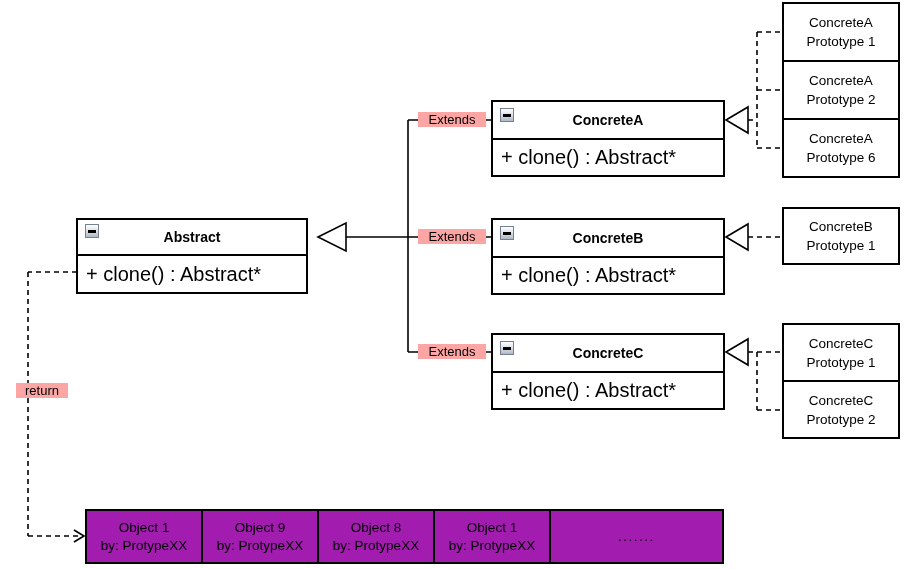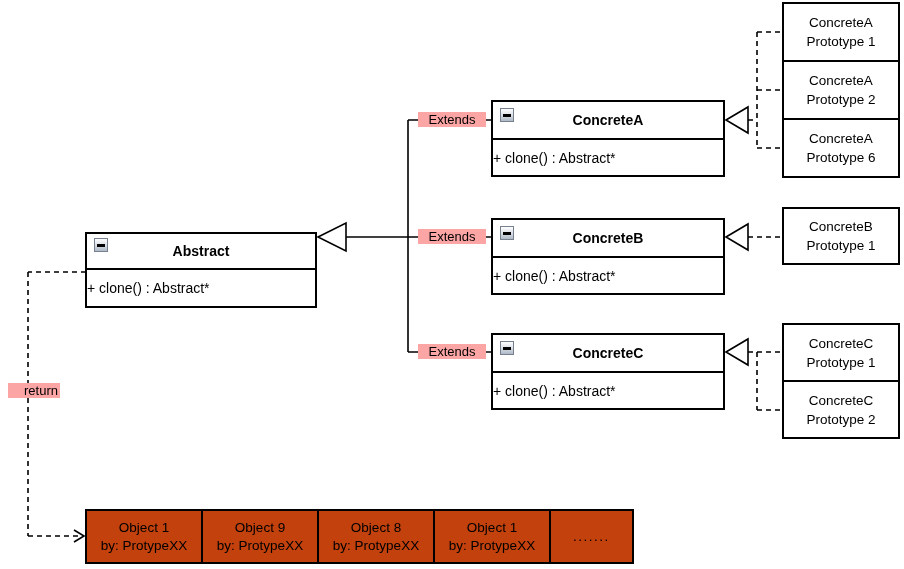--- a/index.html
+++ b/index.html
@@ -11,43 +11,43 @@
   .class-box{
     position:absolute;background:#fff;border:2px solid #000;
     display:flex;flex-direction:column;box-sizing:border-box;z-index:1;
   }
   .title-row{
     position:relative;height:34px;border-bottom:2px solid #000;
     display:flex;align-items:center;justify-content:center;
     font-weight:bold;font-size:14px;
   }
   .c-title{height:36px;}
-  .method-row{flex:1;display:flex;align-items:center;padding-left:0;font-size:14px;}
+  .method-row{flex:1;display:flex;align-items:center;padding-left:8px;font-size:20px;}
   .minus-btn{
     position:absolute;left:7px;top:4px;width:14px;height:14px;
     border:1px solid #76808f;background:linear-gradient(180deg,#fdfdfd 0%,#dfe4ea 45%,#aeb9c6 100%);
     display:flex;align-items:center;justify-content:center;box-sizing:border-box;
   }
   .minus-bar{width:8px;height:3px;background:#000;}
   .proto-stack{
     position:absolute;border:2px solid #000;background:#fff;
     display:flex;flex-direction:column;box-sizing:border-box;z-index:1;
   }
   .proto-cell{
     flex:1;display:flex;flex-direction:column;align-items:center;justify-content:center;
     font-size:13.5px;line-height:19px;text-align:center;
   }
   .proto-cell + .proto-cell{border-top:2px solid #000;}
   .conn-label{
     position:absolute;z-index:2;background:#fca5a5;font-size:13px;
     text-align:center;padding:0 2px;
   }
   .obj-row{
-    position:absolute;left:85px;top:509px;width:549px;height:55px;
-    border:2px solid #000;background:#c2410c;display:flex;box-sizing:border-box;z-index:1;
+    position:absolute;left:85px;top:509px;width:639px;height:55px;
+    border:2px solid #000;background:#a21caf;display:flex;box-sizing:border-box;z-index:1;
   }
   .obj-cell{
     width:116px;border-right:2px solid #000;box-sizing:border-box;
     display:flex;flex-direction:column;align-items:center;justify-content:center;
     font-size:13.5px;line-height:18px;text-align:center;
   }
   .obj-cell.last{border-right:none;flex:1;letter-spacing:1.5px;}
 </style>
 </head>
 <body>
@@ -73,21 +73,21 @@
     <g stroke="#000" stroke-width="1.6" fill="#fff">
       <polygon points="318,237 346,223 346,251"></polygon>
       <polygon points="726,120 748,107 748,133"></polygon>
       <polygon points="726,237 748,224 748,250"></polygon>
       <polygon points="726,352 748,339 748,365"></polygon>
     </g>
 
     <path d="M74,530 L84,536 L74,542" stroke="#000" stroke-width="1.6" fill="none"></path>
   </svg>
 
-  <div class="class-box" style="left:85px;top:218px;width:232px;height:76px;margin-top:14px;">
+  <div class="class-box" style="left:76px;top:218px;width:232px;height:76px;">
     <div class="title-row">
       <span class="minus-btn">
           <span class="minus-bar"></span>
         </span>
       <span>Abstract</span>
     </div>
     <div class="method-row">+ clone() : Abstract*</div>
   </div>
 
   <div class="class-box" style="left:491px;top:100px;width:234px;height:77px;">
@@ -116,21 +116,21 @@
           <span class="minus-bar"></span>
         </span>
       <span>ConcreteC</span>
     </div>
     <div class="method-row">+ clone() : Abstract*</div>
   </div>
 
   <div class="conn-label" style="left:418px;top:112px;width:64px;">Extends</div>
   <div class="conn-label" style="left:418px;top:229px;width:64px;">Extends</div>
   <div class="conn-label" style="left:418px;top:344px;width:64px;">Extends</div>
-  <div class="conn-label" style="left:8px;top:383px;width:48px;text-align:right;">return</div>
+  <div class="conn-label" style="left:16px;top:383px;width:48px;">return</div>
 
   <div class="proto-stack" style="left:782px;top:2px;width:118px;height:176px;">
     <div class="proto-cell">
       <span>ConcreteA</span>
       <span>Prototype 1</span>
     </div>
     <div class="proto-cell">
       <span>ConcreteA</span>
       <span>Prototype 2</span>
     </div>

